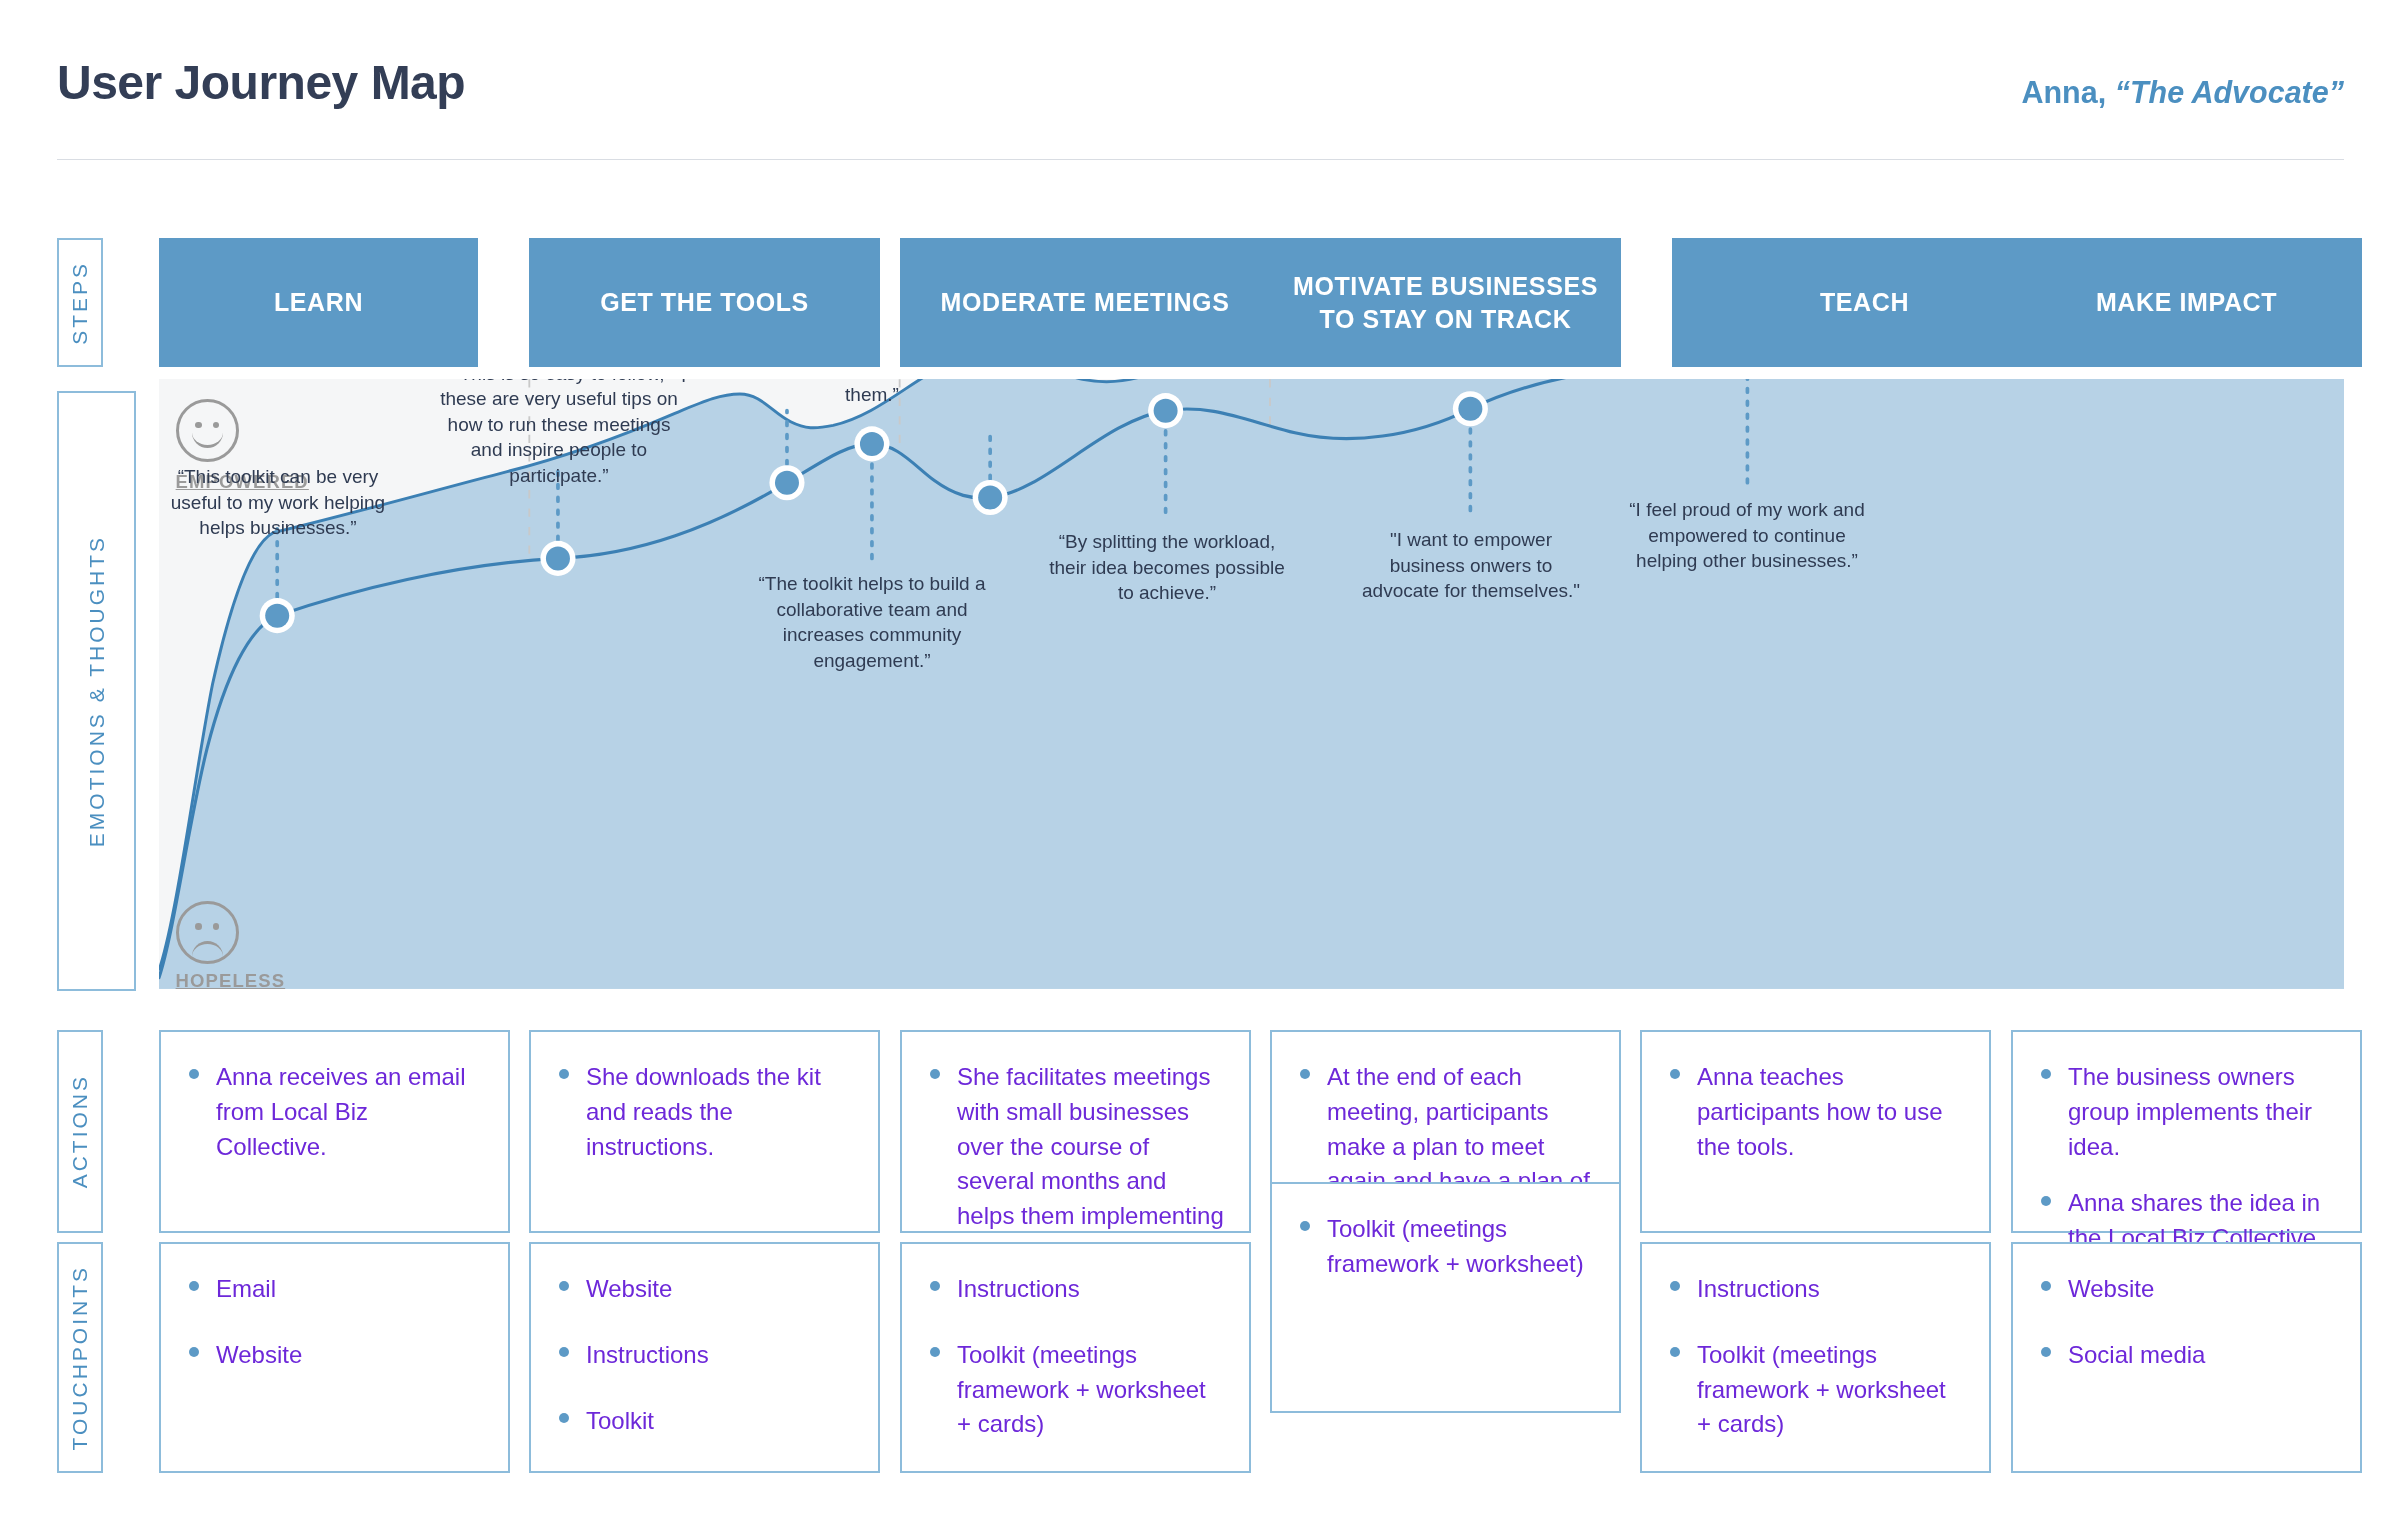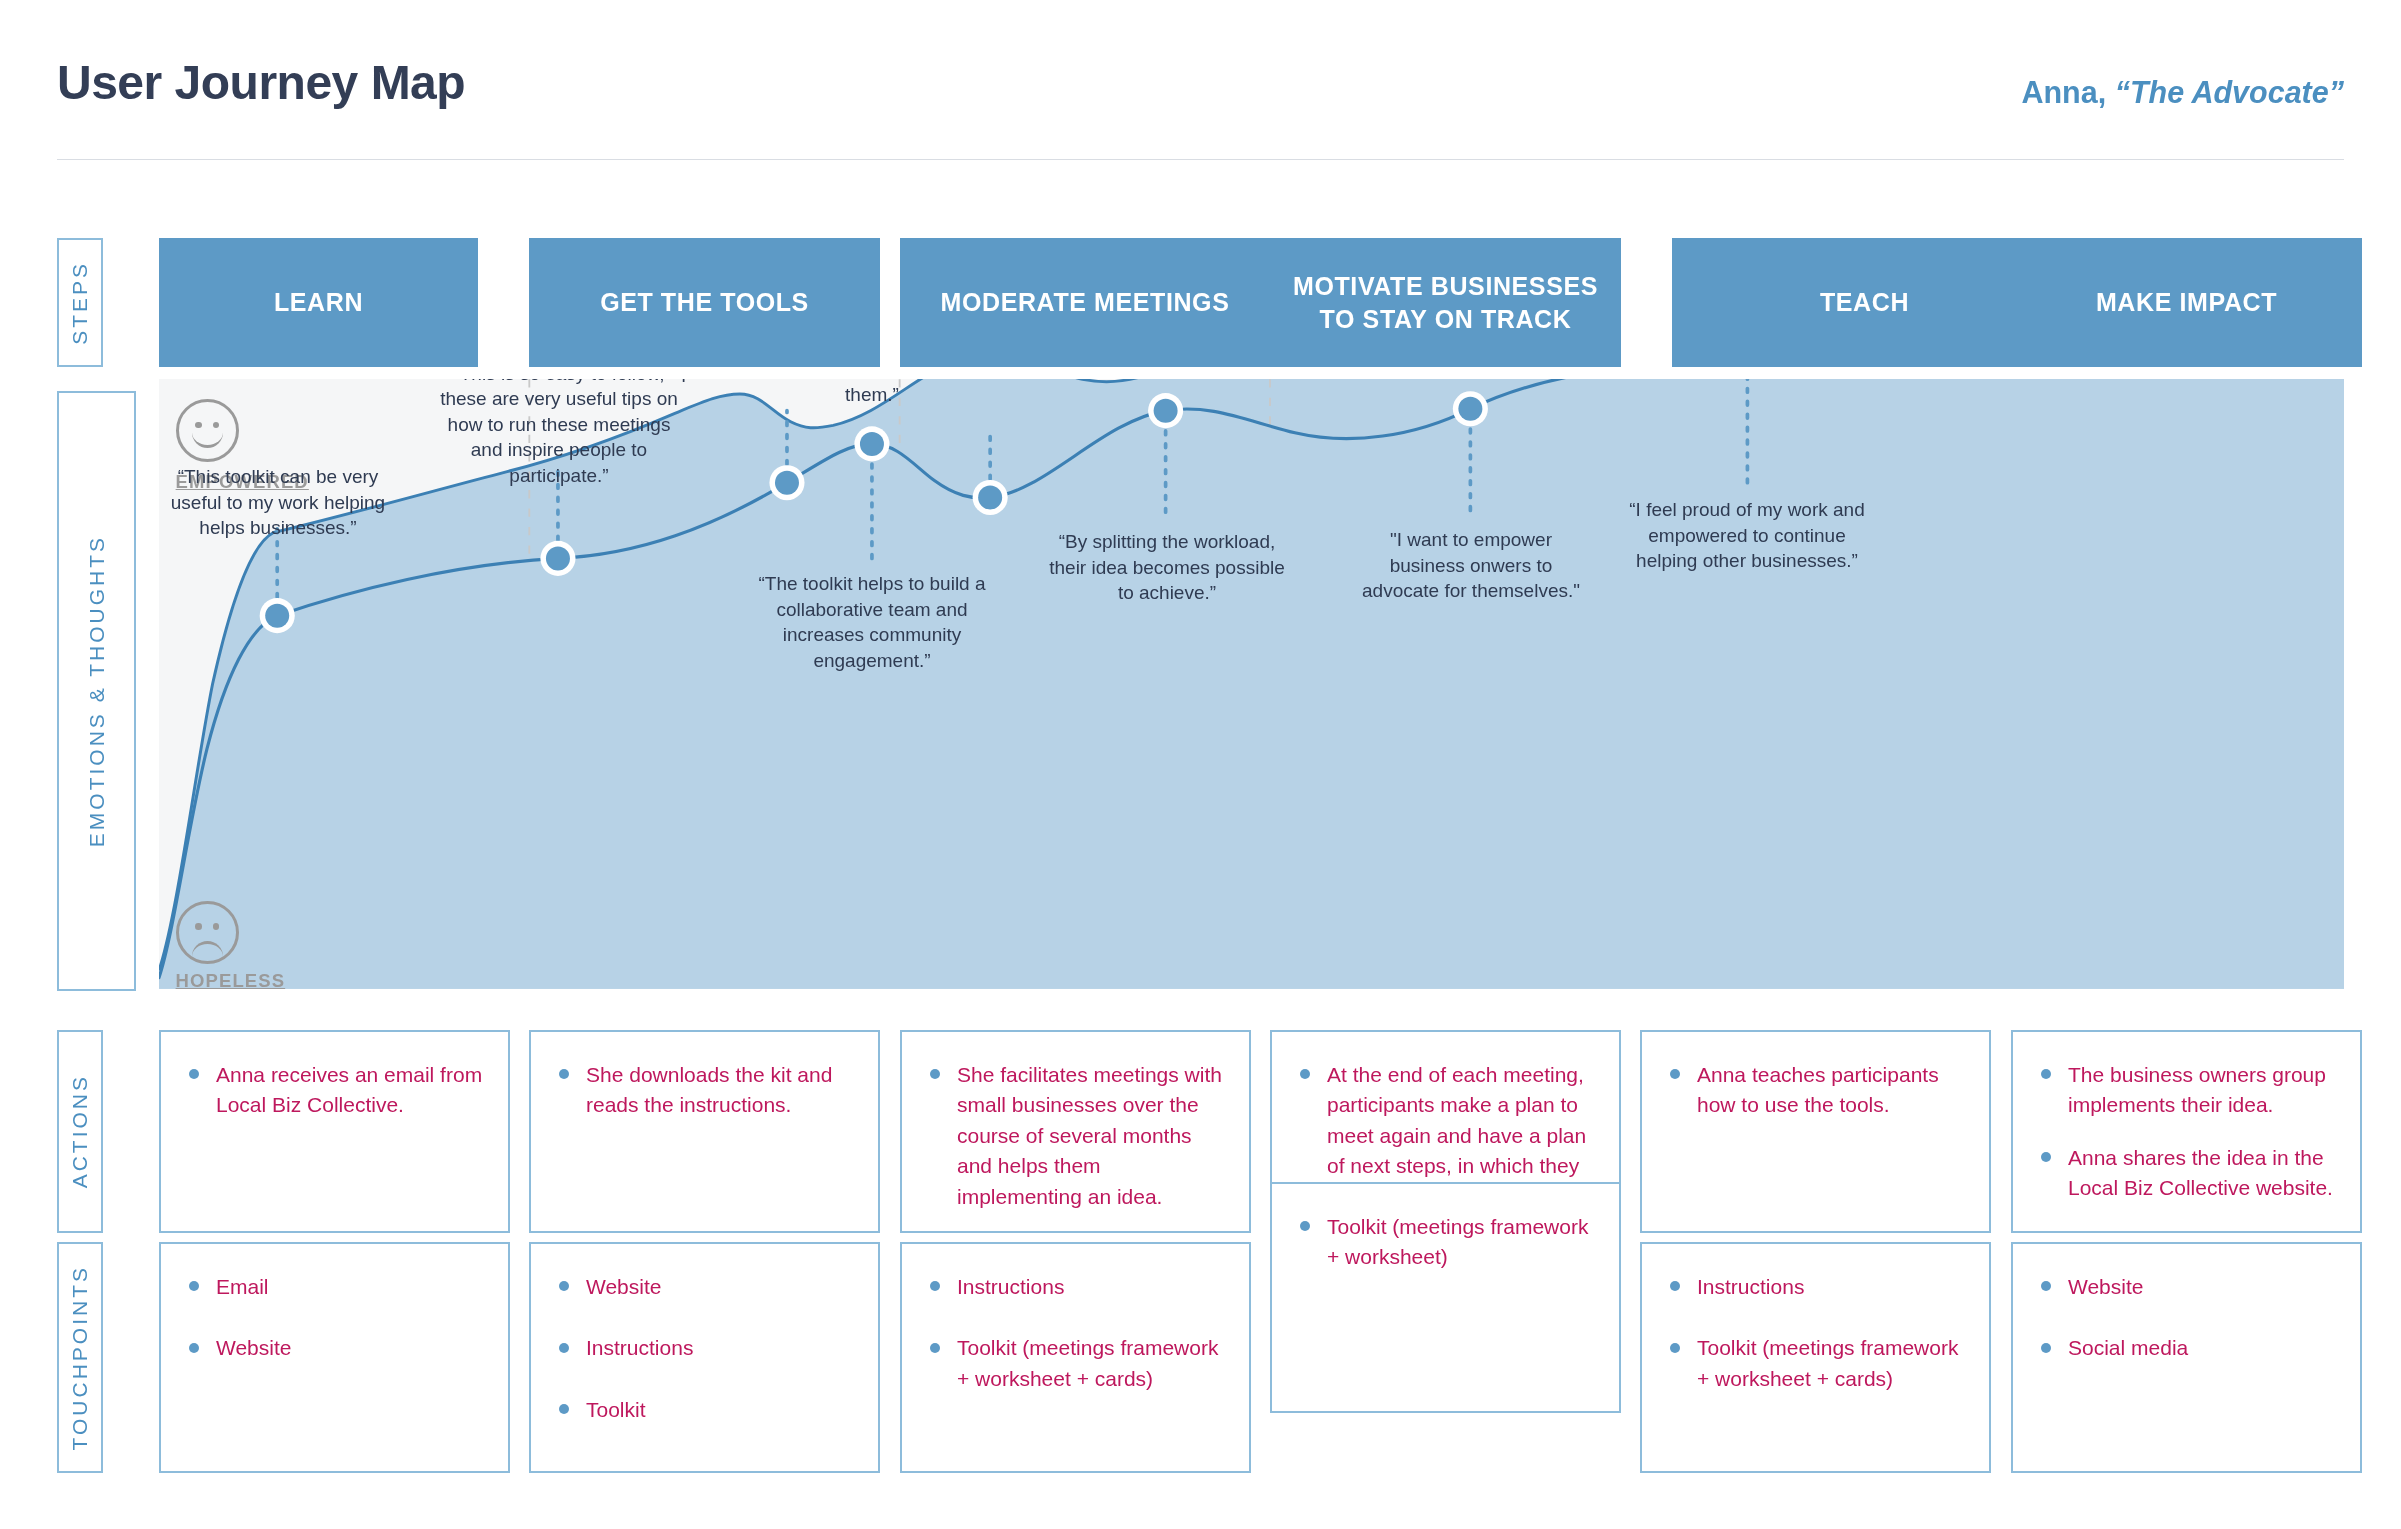--- a/index.html
+++ b/index.html
@@ -156,23 +156,23 @@
     border: 2.8px solid #8dbcdb;
     background: #ffffff;
     box-sizing: border-box;
     padding: 28px 24px 0 24px;
   }
   .card ul { margin: 0; padding: 0; list-style: none; }
   .card li {
     position: relative;
     padding-left: 31px;
     margin-bottom: 22px;
-    font-size: 21px;
+    font-size: 24px;
     line-height: 1.45;
-    color: #be185d;
+    color: #6d28d9;
   }
   .card li::before {
     content: "";
     position: absolute;
     left: 3.7px;
     top: 9.2px;
     width: 10.2px; height: 10.2px;
     border-radius: 50%;
     background: #5d9ac6;
   }

